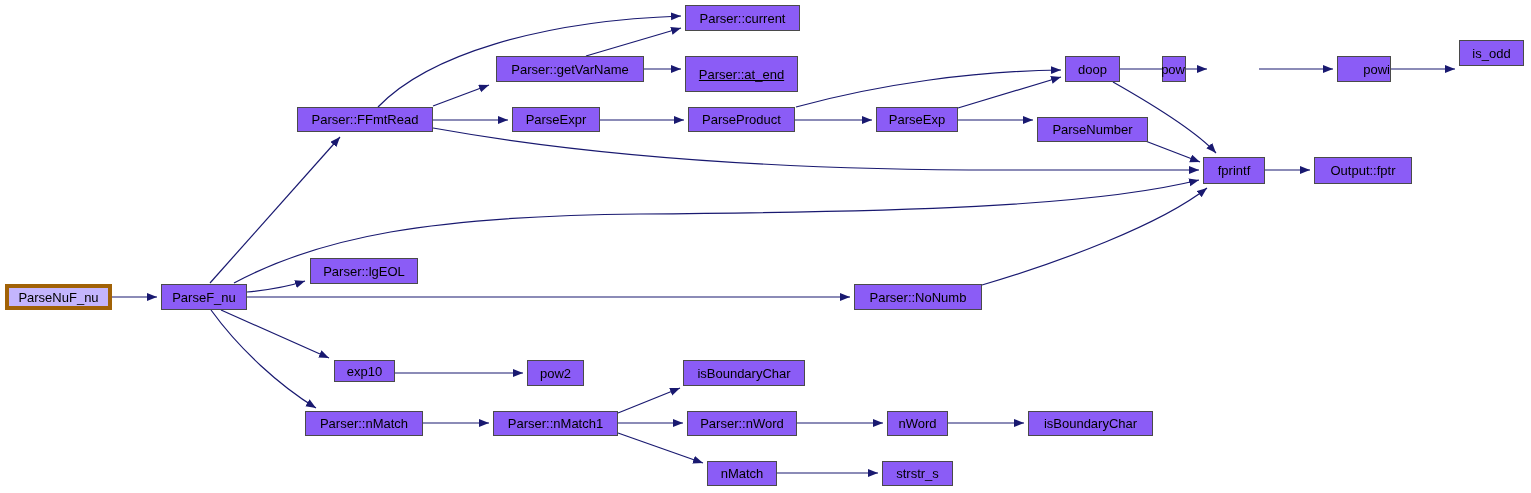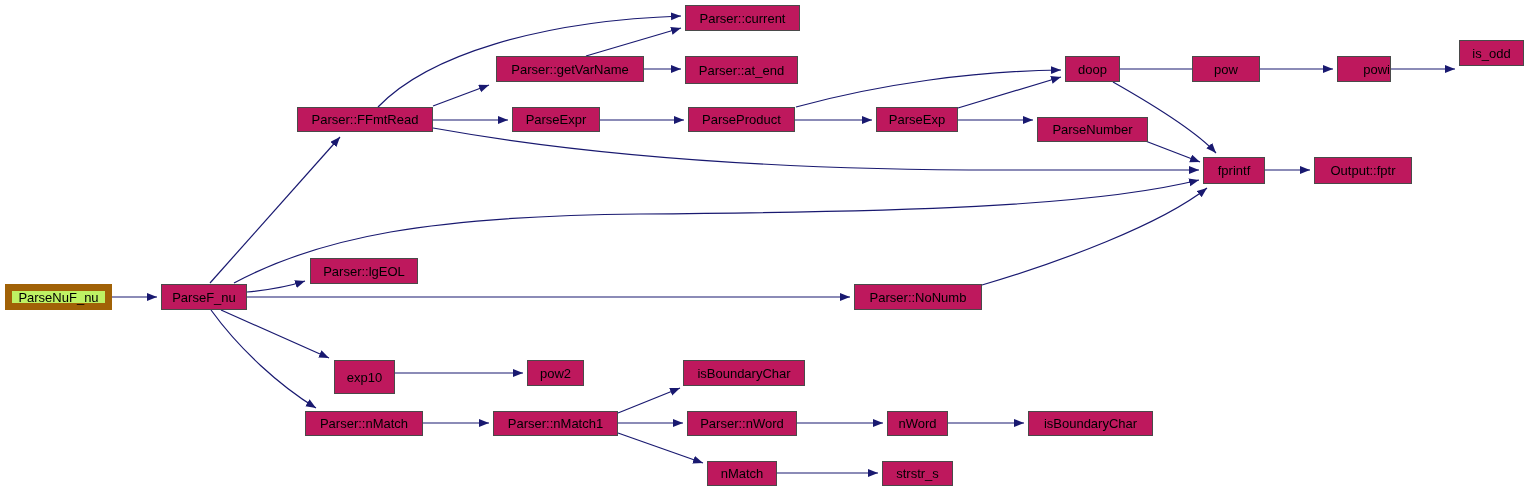--- a/index.html
+++ b/index.html
@@ -25,31 +25,31 @@
   #edge-layer path.edge {
     fill: none;
     stroke-width: 1.2px;
   }
   .node {
     position: absolute;
     box-sizing: border-box;
     display: flex;
     align-items: center;
     justify-content: center;
-    background: #be185d;
+    background: #8b5cf6;
     border: 1px solid #4a4a4a;
     font-size: 13px;
     color: #000000;
     white-space: nowrap;
     cursor: pointer;
     z-index: 2;
   }
   .node.root {
-    border: 7px solid #a16207;
-    background: #bef264;
+    border: 4px solid #a16207;
+    background: #c4b5fd;
     cursor: default;
   }
 </style>
 </head>
 <body>
 
 <div class="graph-canvas">
   <svg id="edge-layer" width="1531" height="493" viewBox="0 0 1531 493" xmlns="http://www.w3.org/2000/svg">
     <defs>
       <marker id="arrow" markerWidth="11" markerHeight="9" refX="10" refY="4" orient="auto" markerUnits="userSpaceOnUse">
@@ -99,60 +99,60 @@
       </div>
       <div class="node" style="left: 297px; top: 107px; width: 136px; height: 25px;">
         <span>Parser::FFmtRead</span>
       </div>
       <div class="node" style="left: 685px; top: 5px; width: 115px; height: 26px;">
         <span>Parser::current</span>
       </div>
       <div class="node" style="left: 496px; top: 56px; width: 148px; height: 26px;">
         <span>Parser::getVarName</span>
       </div>
-      <div class="node" style="left: 685px; top: 56px; width: 113px; height: 28px;">
+      <div class="node" style="left: 685px; top: 56px; width: 113px; height: 36px; text-decoration: underline;">
         <span>Parser::at_end</span>
       </div>
       <div class="node" style="left: 512px; top: 107px; width: 88px; height: 25px;">
         <span>ParseExpr</span>
       </div>
       <div class="node" style="left: 688px; top: 107px; width: 107px; height: 25px;">
         <span>ParseProduct</span>
       </div>
       <div class="node" style="left: 876px; top: 107px; width: 82px; height: 25px;">
         <span>ParseExp</span>
       </div>
       <div class="node" style="left: 1037px; top: 117px; width: 111px; height: 25px;">
         <span>ParseNumber</span>
       </div>
       <div class="node" style="left: 1065px; top: 56px; width: 55px; height: 26px;">
         <span>doop</span>
       </div>
-      <div class="node" style="left: 1192px; top: 56px; width: 68px; height: 26px;">
+      <div class="node" style="left: 1162px; top: 56px; width: 24px; height: 26px; justify-content: flex-end;">
         <span>pow</span>
       </div>
       <div class="node" style="left: 1337px; top: 56px; width: 54px; height: 26px; justify-content: flex-end;">
         <span>powi</span>
       </div>
       <div class="node" style="left: 1459px; top: 40px; width: 65px; height: 26px;">
         <span>is_odd</span>
       </div>
       <div class="node" style="left: 1203px; top: 157px; width: 62px; height: 27px;">
         <span>fprintf</span>
       </div>
       <div class="node" style="left: 1314px; top: 157px; width: 98px; height: 27px;">
         <span>Output::fptr</span>
       </div>
       <div class="node" style="left: 310px; top: 258px; width: 108px; height: 26px;">
         <span>Parser::lgEOL</span>
       </div>
       <div class="node" style="left: 854px; top: 284px; width: 128px; height: 26px;">
         <span>Parser::NoNumb</span>
       </div>
-      <div class="node" style="left: 334px; top: 360px; width: 61px; height: 34px;">
+      <div class="node" style="left: 334px; top: 360px; width: 61px; height: 22px;">
         <span>exp10</span>
       </div>
       <div class="node" style="left: 527px; top: 360px; width: 57px; height: 26px;">
         <span>pow2</span>
       </div>
       <div class="node" style="left: 305px; top: 411px; width: 118px; height: 25px;">
         <span>Parser::nMatch</span>
       </div>
       <div class="node" style="left: 493px; top: 411px; width: 125px; height: 25px;">
         <span>Parser::nMatch1</span>

